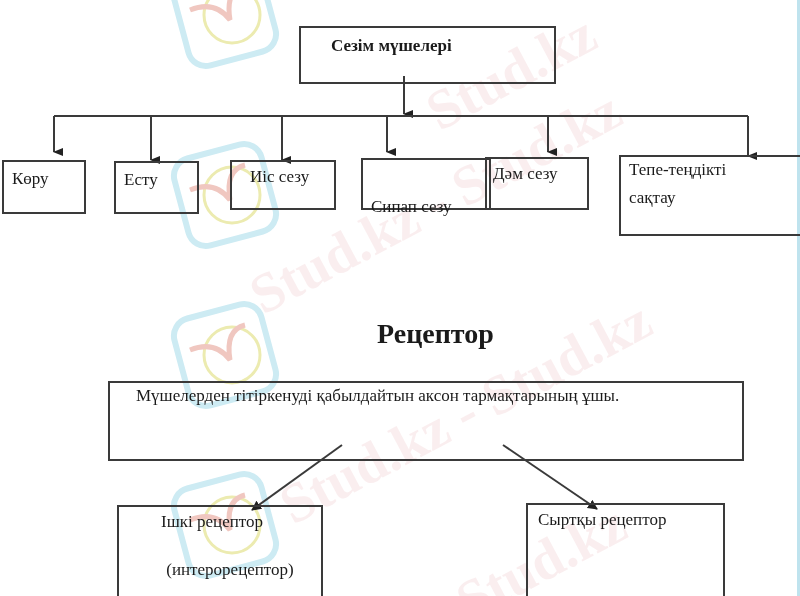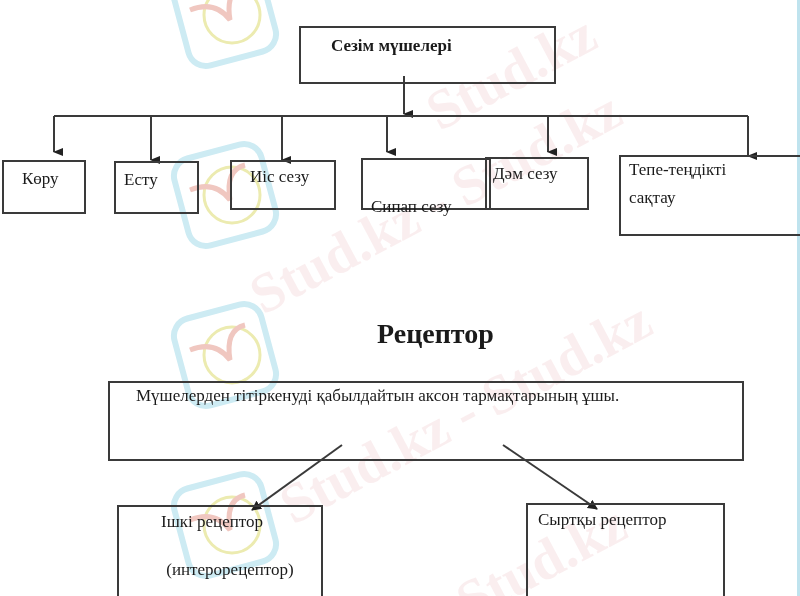--- a/index.html
+++ b/index.html
@@ -87,21 +87,21 @@
     <line x1="748" y1="116" x2="748" y2="156" marker-end="url(#ah)"></line>
     <line x1="342" y1="445" x2="252" y2="510" marker-end="url(#ah2)"></line>
     <line x1="503" y1="445" x2="597" y2="509" marker-end="url(#ah2)"></line>
   </g>
 </svg>
 
 <div class="box" style="left:299px;top:26px;width:257px;height:58px;">
   <span class="title-bold" style="padding:5px 0 0 30px;">Сезім мүшелері</span>
 </div>
 
-<div class="box" style="left:2px;top:160px;width:84px;height:54px;padding-left:10px;">
+<div class="box" style="left:2px;top:160px;width:84px;height:54px;">
   <span style="padding:4px 0 0 8px;">Көру</span>
 </div>
 <div class="box" style="left:114px;top:161px;width:85px;height:53px;">
   <span style="padding:4px 0 0 8px;">Есту</span>
 </div>
 <div class="box" style="left:230px;top:160px;width:106px;height:50px;">
   <span style="padding:2px 0 0 18px;">Иіс сезу</span>
 </div>
 <div class="box" style="left:361px;top:158px;width:130px;height:52px;">
   <span style="padding:2px 0 0 8px;margin-top:32px;">Сипап сезу</span>

